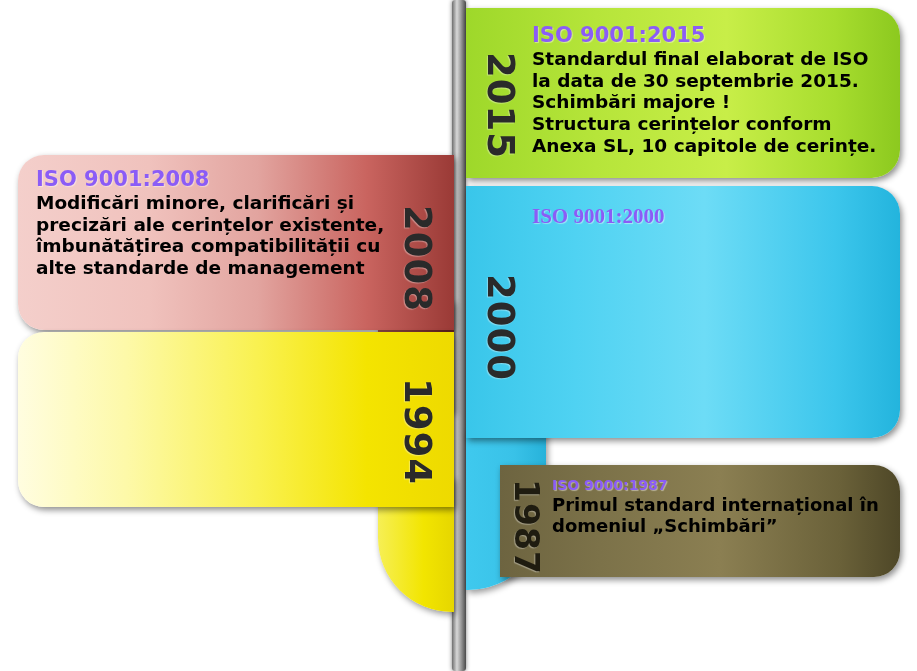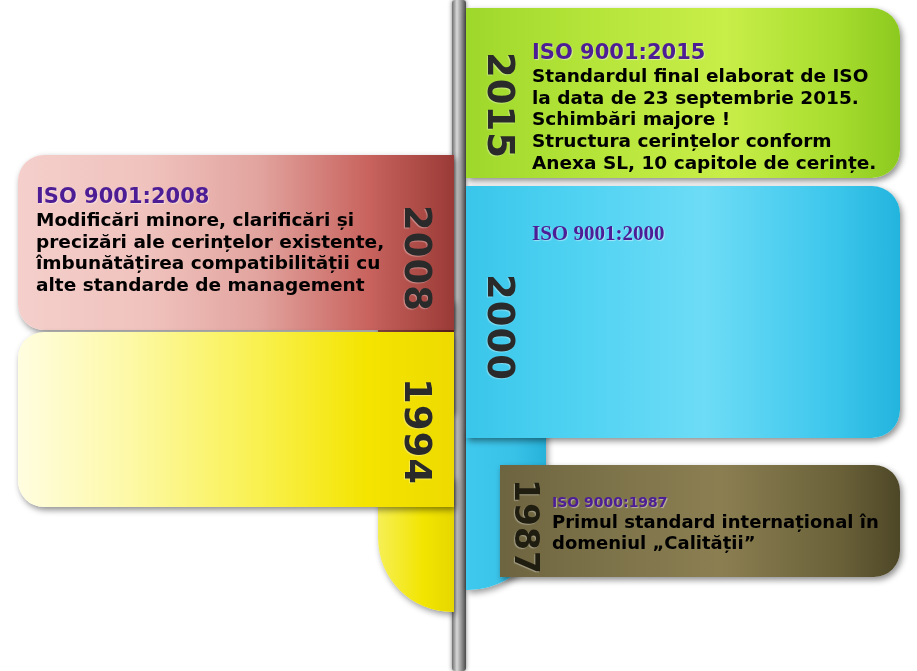--- a/index.html
+++ b/index.html
@@ -59,22 +59,22 @@
     letter-spacing: 1px;
     text-shadow: 1px 1px 1px rgba(255,255,255,.35);
     writing-mode: vertical-rl;
     line-height: 1;
     white-space: nowrap;
   }
 
   .title {
     font-weight: bold;
     font-size: 21px;
-    color: #4c1d95;
-    margin: 17px 0 1px 0;
+    color: #8b5cf6;
+    margin: 0 0 1px 0;
     text-shadow: 1px 1px 1px rgba(255,255,255,.45);
     white-space: nowrap;
   }
 
   .desc {
     font-size: 18.5px;
     font-weight: bold;
     color: #000;
     line-height: 1.17;
     white-space: pre-line;
@@ -177,21 +177,21 @@
 
   <div id="tail2008"></div>
   <div id="tail1994"></div>
   <div id="tail2000"></div>
 
   <div class="banner" id="b2015">
     <div class="body"></div>
     <div class="year">2015</div>
     <div class="txt">
       <div class="title">ISO 9001:2015</div>
-      <div class="desc">Standardul final elaborat de ISO la data de 23 septembrie 2015.
+      <div class="desc">Standardul final elaborat de ISO la data de 30 septembrie 2015.
 Schimbări majore !
 Structura cerințelor conform Anexa SL, 10 capitole de cerințe.</div>
     </div>
   </div>
 
   <div class="banner" id="b2008">
     <div class="body"></div>
     <div class="year">2008</div>
     <div class="txt">
       <div class="title">ISO 9001:2008</div>
@@ -210,17 +210,17 @@
   <div class="banner" id="b1994">
     <div class="body"></div>
     <div class="year">1994</div>
   </div>
 
   <div class="banner" id="b1987">
     <div class="body"></div>
     <div class="year">1987</div>
     <div class="txt">
       <div class="title">ISO 9000:1987</div>
-      <div class="desc">Primul standard internațional în domeniul „Calității”</div>
+      <div class="desc">Primul standard internațional în domeniul „Schimbări”</div>
     </div>
   </div>
 
 </div>
 
 </body></html>

